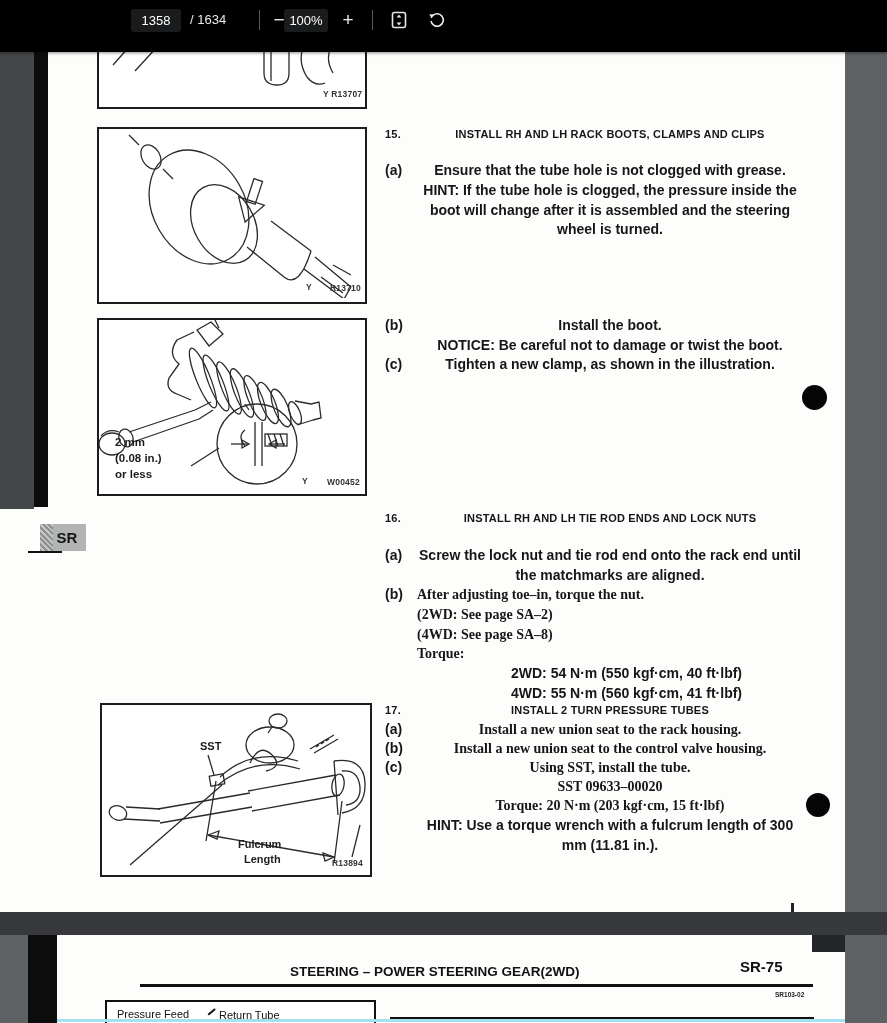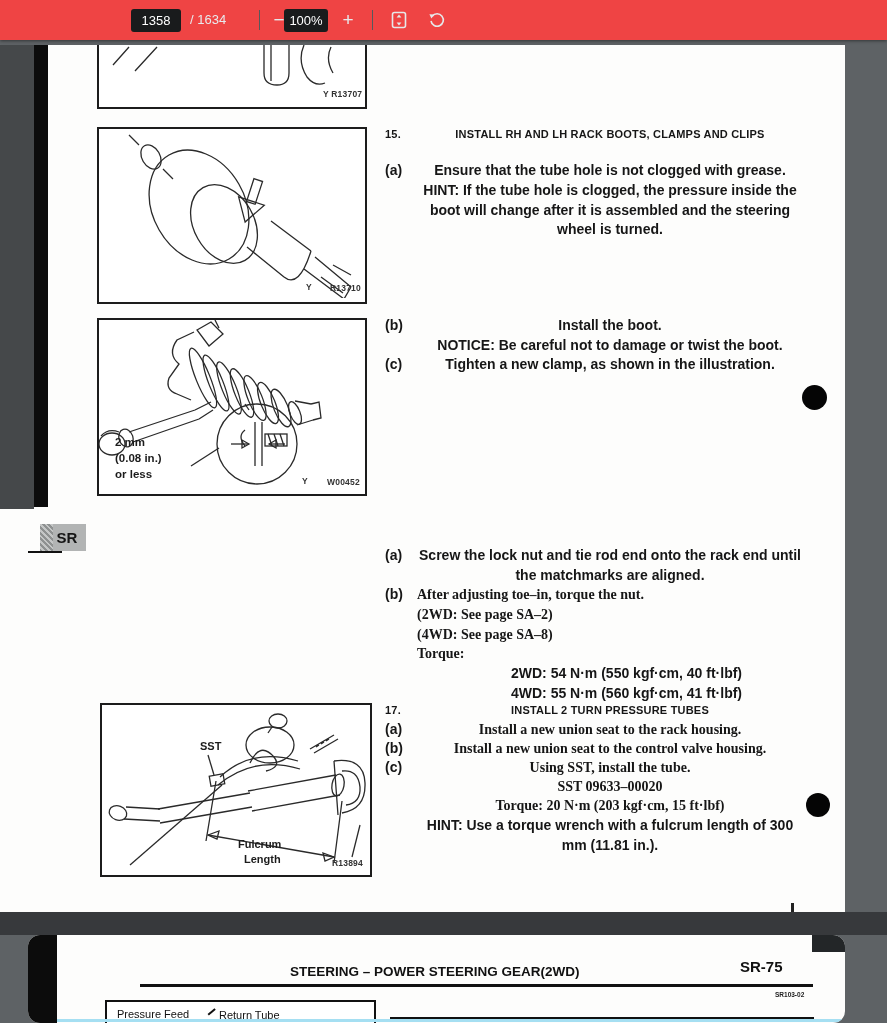--- a/index.html
+++ b/index.html
@@ -1,37 +1,37 @@
 <!DOCTYPE html>
 <html><head>
 <meta charset="utf-8">
 <style>
   html,body{margin:0;padding:0;background:#5e6265;}
   .screen{position:relative;width:887px;height:1023px;overflow:hidden;
           font-family:"Liberation Sans",sans-serif;}
 
   
-  .toolbar{position:absolute;left:0;top:0;width:887px;height:40px;background:#ef4444;
+  .toolbar{position:absolute;left:0;top:0;width:887px;height:52px;background:#000000;
            box-shadow:0 1px 3px rgba(0,0,0,.45);z-index:5;}
   .tb-box{position:absolute;height:23px;top:9px;background:#191b1c;border-radius:3px;
           color:#fff;font-size:13px;line-height:23px;text-align:center;}
   .pagebox{left:131px;width:50px;}
   .pagetotal{position:absolute;left:190px;top:0;height:40px;line-height:40px;
              color:#e8eaed;font-size:13px;}
   .tb-sep{position:absolute;top:10px;width:1px;height:20px;background:#55595c;}
   .tb-btn{position:absolute;top:0;height:40px;width:30px;background:none;border:none;
           color:#e6e8ea;font-size:19px;line-height:40px;text-align:center;padding:0;cursor:pointer;}
   .zoombox{left:284px;width:44px;}
   .tb-icon{position:absolute;top:11px;width:18px;height:18px;}
 
   
   .viewport{position:absolute;left:0;top:40px;width:887px;height:983px;background:#5e6265;}
   .page1{position:absolute;left:0;top:5px;width:845px;height:867px;background:#fdfdfc;}
   .gapband{position:absolute;left:0;top:872px;width:887px;height:23px;background:#37393c;}
-  .page2{position:absolute;left:28px;top:895px;width:817px;height:88px;background:#fdfdfc;overflow:hidden;border-radius:12px;}
+  .page2{position:absolute;left:28px;top:895px;width:817px;height:88px;background:#fdfdfc;overflow:hidden;}
 
   
   .corner-gray{position:absolute;left:0;top:0;width:34px;height:464px;background:#45484a;}
   .bind1{position:absolute;left:34px;top:0;width:14px;height:462px;background:#0c0c0c;}
   .sr-underline{position:absolute;left:28px;top:506px;width:34px;height:2px;background:#111;}
   .dot{position:absolute;background:#050505;border-radius:50%;}
   .tickmark{position:absolute;left:791px;top:858px;width:3px;height:11px;background:#222;}
 
   .sr-tab{position:absolute;left:40px;top:479px;width:46px;height:27px;background:#b2b4b4;
           color:#161616;font-size:15px;font-weight:700;line-height:27px;text-align:center;padding-left:8px;box-sizing:border-box;}
@@ -218,20 +218,24 @@
         <div class="body">
           <div>Install the boot.</div>
           <div>NOTICE: Be careful not to damage or twist the boot.</div>
         </div>
       </div>
       <div class="trow" style="top:310px">
         <span class="marker">(c)</span>
         <div class="body">Tighten a new clamp, as shown in the illustration.</div>
       </div>
 
+      <div class="trow h" style="top:463px">
+        <span class="marker">16.</span>
+        <div class="body">INSTALL RH AND LH TIE ROD ENDS AND LOCK NUTS</div>
+      </div>
       <div class="trow" style="top:501px">
         <span class="marker">(a)</span>
         <div class="body">Screw the lock nut and tie rod end onto the rack end until the matchmarks are aligned.</div>
       </div>
       <div class="trow" style="top:540px">
         <span class="marker">(b)</span>
         <div class="body">
           <div class="noj">After adjusting toe–in, torque the nut.</div>
           <div class="noj">(2WD: See page SA–2)</div>
           <div class="noj">(4WD: See page SA–8)</div>

